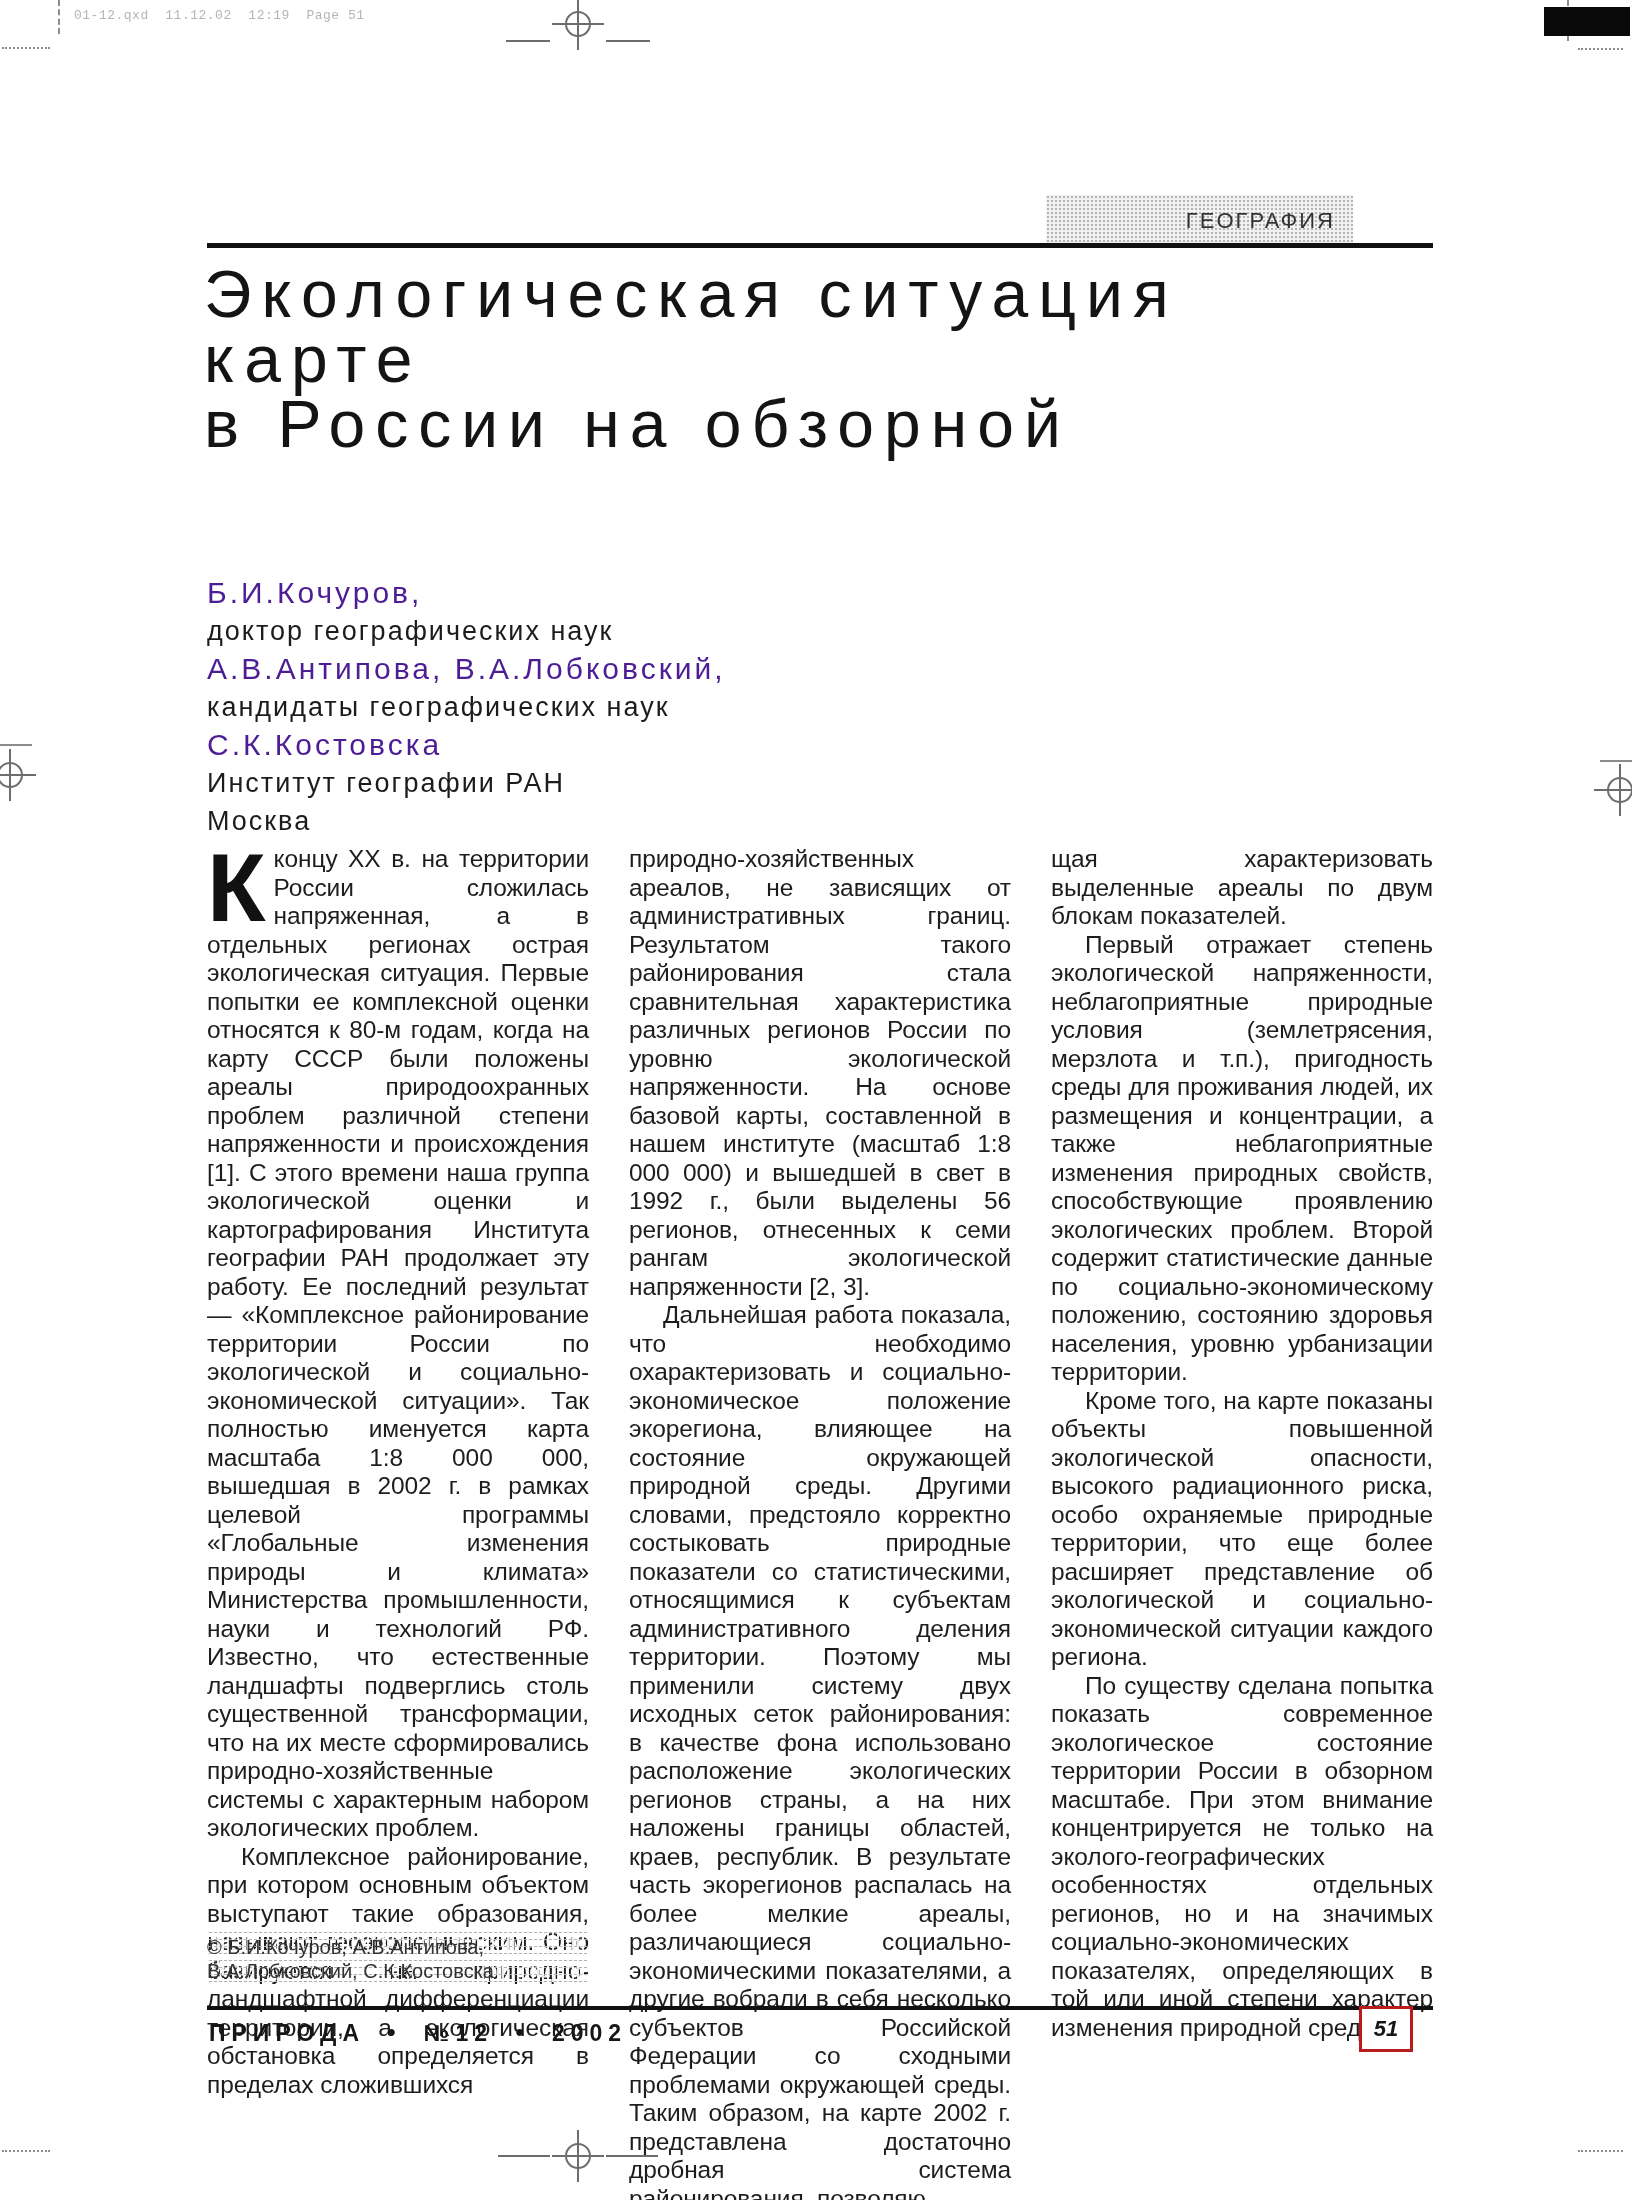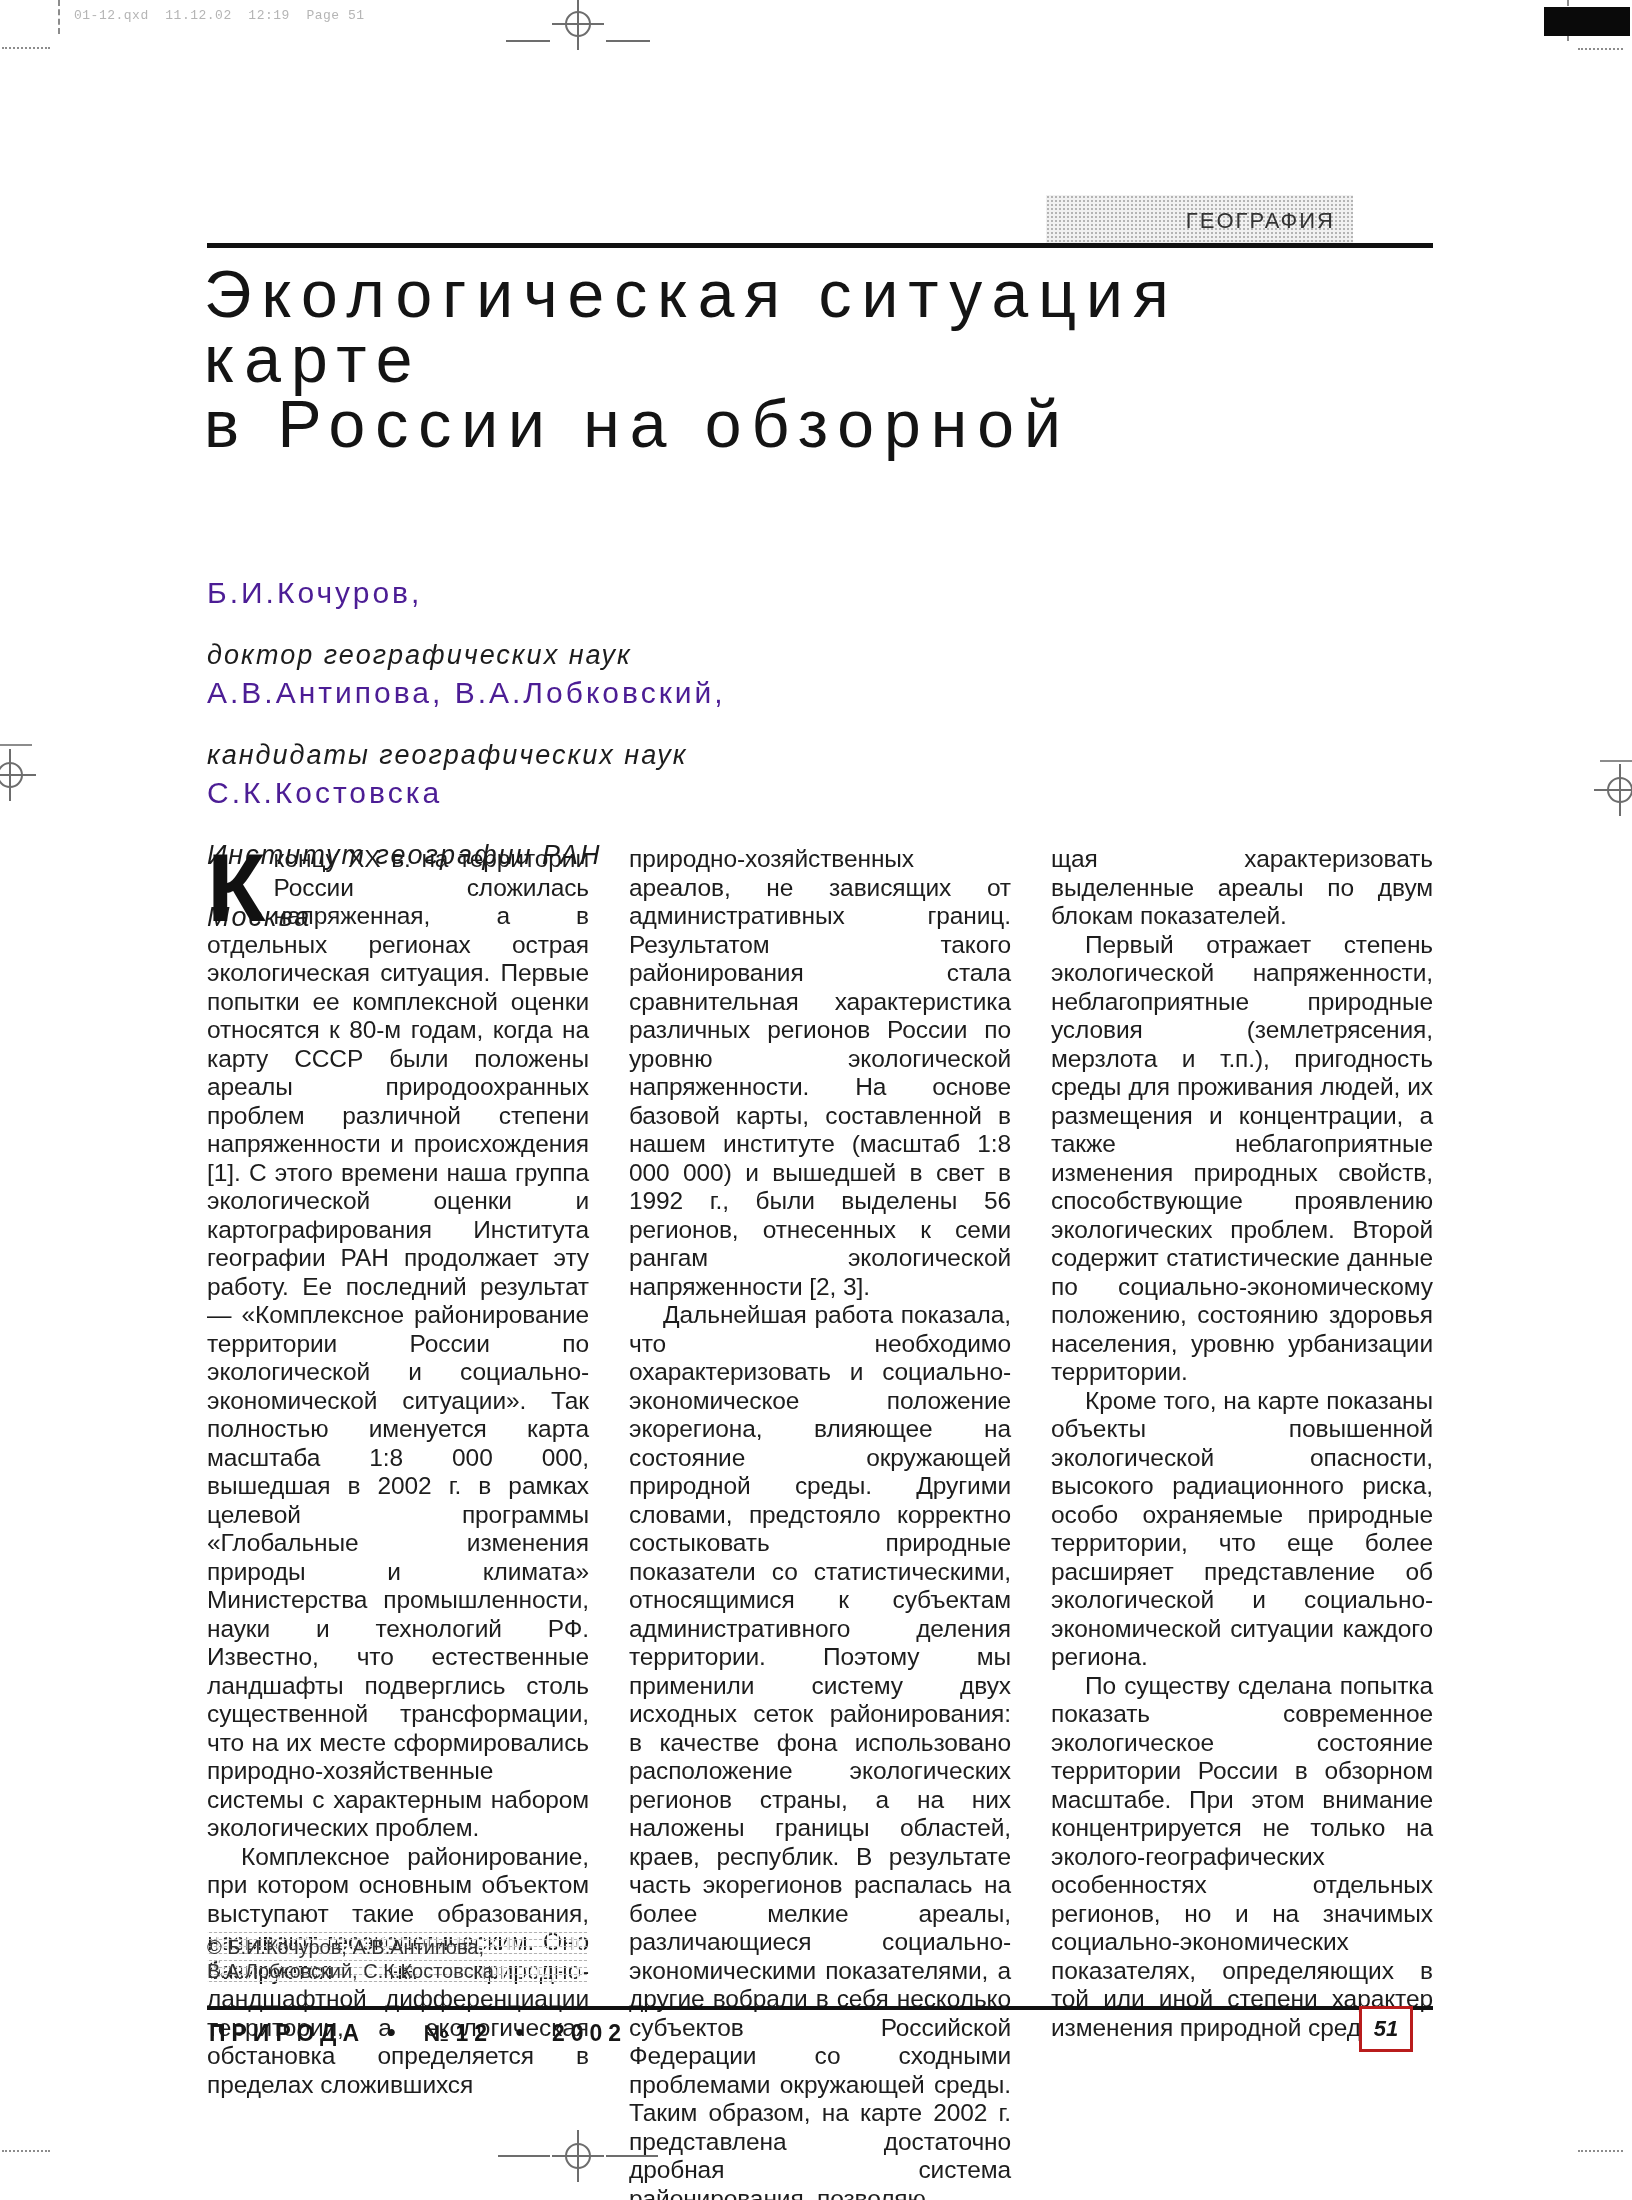--- a/index.html
+++ b/index.html
@@ -44,21 +44,21 @@
       text-align:right;line-height:52px;}
   .rubric-bar span{font-size:22px;letter-spacing:2px;color:#333;padding-right:18px;}
   .head-rule{position:absolute;left:207px;top:243px;width:1226px;height:5px;background:#111;}
   
   .title{position:absolute;left:204px;top:262px;margin:0;font-weight:400;color:#141414;
          font-size:66px;line-height:65px;letter-spacing:10px;}
   .title .tl{display:block;}
   
   .byline{position:absolute;left:207px;top:574px;}
   .a-name{font-size:30px;line-height:38px;letter-spacing:3px;color:#4c1d95;}
-  .a-role{font-size:27px;line-height:38px;letter-spacing:2px;font-style:italic;color:#1c1c1c;margin-top:24px;}
+  .a-role{font-size:27px;line-height:38px;letter-spacing:2px;color:#1c1c1c;}
   
   .columns{position:absolute;left:207px;top:845px;width:1226px;display:grid;
            grid-template-columns:382px 382px 382px;column-gap:40px;}
   .col{font-size:24.5px;line-height:28.5px;text-align:justify;letter-spacing:-.1px;
        color:#1d1d1d;hyphens:auto;-webkit-hyphens:auto;}
   .col p{margin:0;}
   .col p.ind{text-indent:34px;}
   .dropcap{float:left;font-size:96px;line-height:78px;font-weight:700;color:#111;
            margin:4px 10px 0 0;letter-spacing:-2px;}
   

